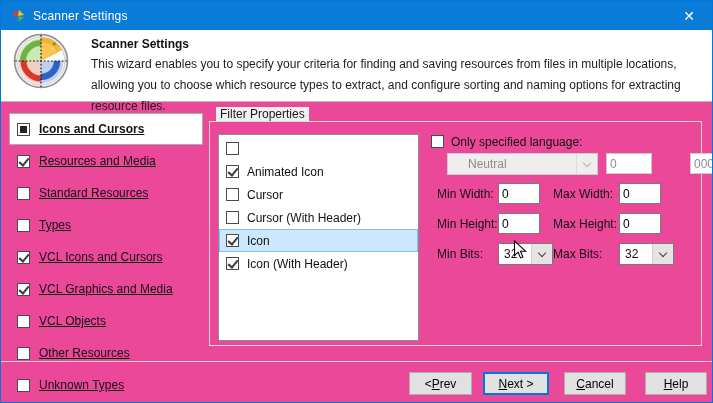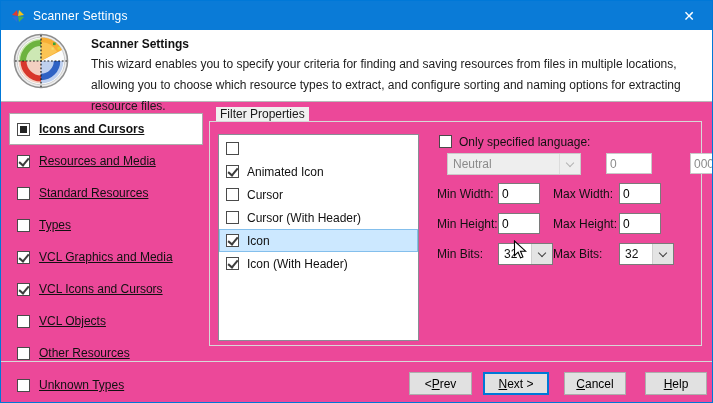--- a/index.html
+++ b/index.html
@@ -65,21 +65,21 @@
     position:absolute; left:217px; top:133px; width:201px; height:207px;
     background:#fff; border:1px solid #888d95; padding-top:2px;
   }
   .lrow {
     display:flex; align-items:center; height:23px; padding-left:6px;
     border:1px solid transparent;
   }
   .lrow .checkbox { margin-right:8px; }
   .lrow.selected { background:#cce8ff; border-color:#84bfec; }
   
-  .ctl-check { position:absolute; display:flex; align-items:flex-start;margin-left:8px; }
+  .ctl-check { position:absolute; display:flex; align-items:flex-start; }
   .ctl-check .checkbox { margin-right:7px; }
   .flabel { position:absolute; color:#111; }
   .tinput {
     position:absolute; height:21px; border:1px solid #7a7a7a; background:#fff;
     font-family:"Liberation Sans", sans-serif; font-size:12px; color:#000;
     padding:0 3px; outline:none;
   }
   .tinput.dis { border-color:#c9c9c9; color:#8b8b8b; }
   .combo {
     position:absolute; height:22px; border:1px solid #7a7a7a; background:#fff;
@@ -161,25 +161,25 @@
     <div class="srow unchecked">
       <span class="checkbox"></span>
       <span>Standard Resources</span>
     </div>
     <div class="srow unchecked">
       <span class="checkbox"></span>
       <span>Types</span>
     </div>
     <div class="srow checked">
       <span class="checkbox"></span>
+      <span>VCL Icons and Cursors</span>
+    </div>
+    <div class="srow checked">
+      <span class="checkbox"></span>
       <span>VCL Graphics and Media</span>
-    </div>
-    <div class="srow checked">
-      <span class="checkbox"></span>
-      <span>VCL Icons and Cursors</span>
     </div>
     <div class="srow unchecked">
       <span class="checkbox"></span>
       <span>VCL Objects</span>
     </div>
     <div class="srow unchecked">
       <span class="checkbox"></span>
       <span>Other Resources</span>
     </div>
     <div class="srow unchecked">
@@ -214,21 +214,21 @@
     <div class="lrow checked">
       <span class="checkbox"></span>
       <span>Icon (With Header)</span>
     </div>
   </div>
 
   <div class="ctl-check unchecked" style="left:430px; top:134px;">
     <span class="checkbox"></span>
     <span>Only specified language:</span>
   </div>
-  <div class="combo disabled" style="left:446px; top:152px; width:134px;">
+  <div class="combo disabled" style="left:446px; top:152px; width:151px;padding-left:15px;">
     <span class="cval">Neutral</span>
     <span class="cbtn">
         <span class="chev"></span>
       </span>
   </div>
   <input class="tinput dis" style="left: 605px; top: 152px; width: 46px;" disabled="" value="0">
   <input class="tinput dis" style="left: 657px; top: 152px; width: 44px; margin-left: 32px;" disabled="" value="0000">
 
   <span class="flabel" style="left:436px; top:186px;">Min Width:</span>
   <input class="tinput" style="left: 497px; top: 182px; width: 42px;" value="0">

